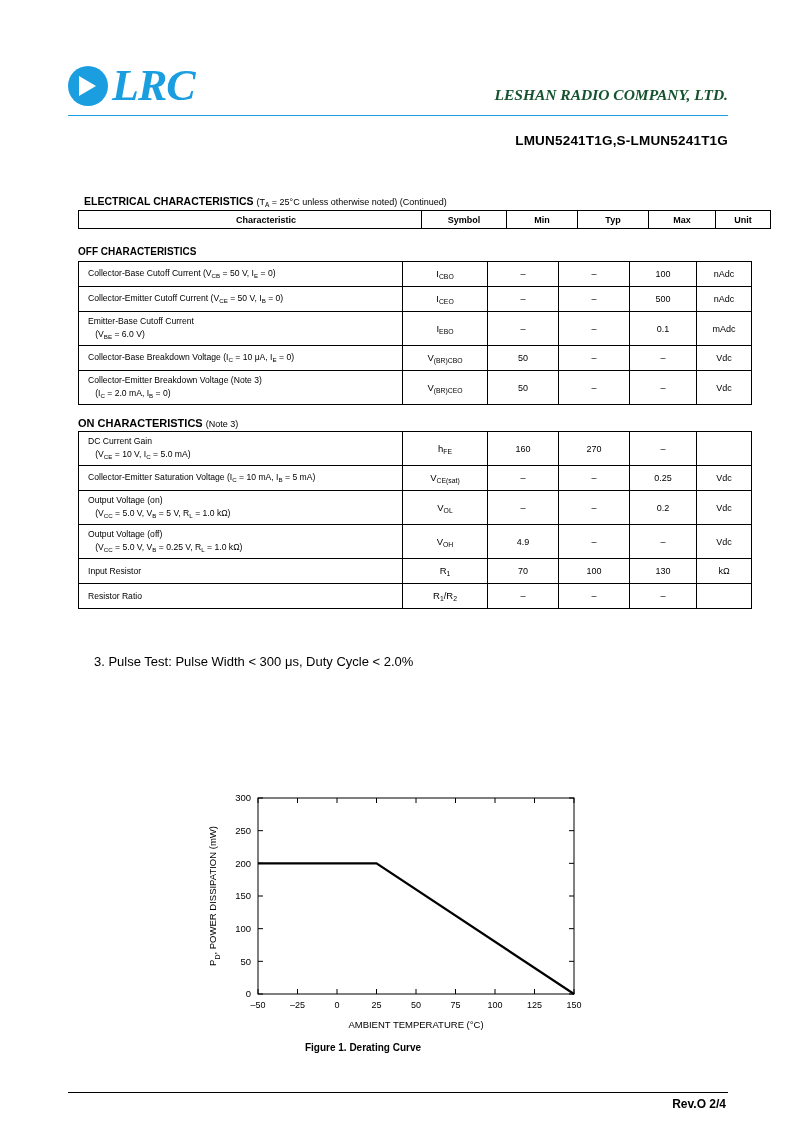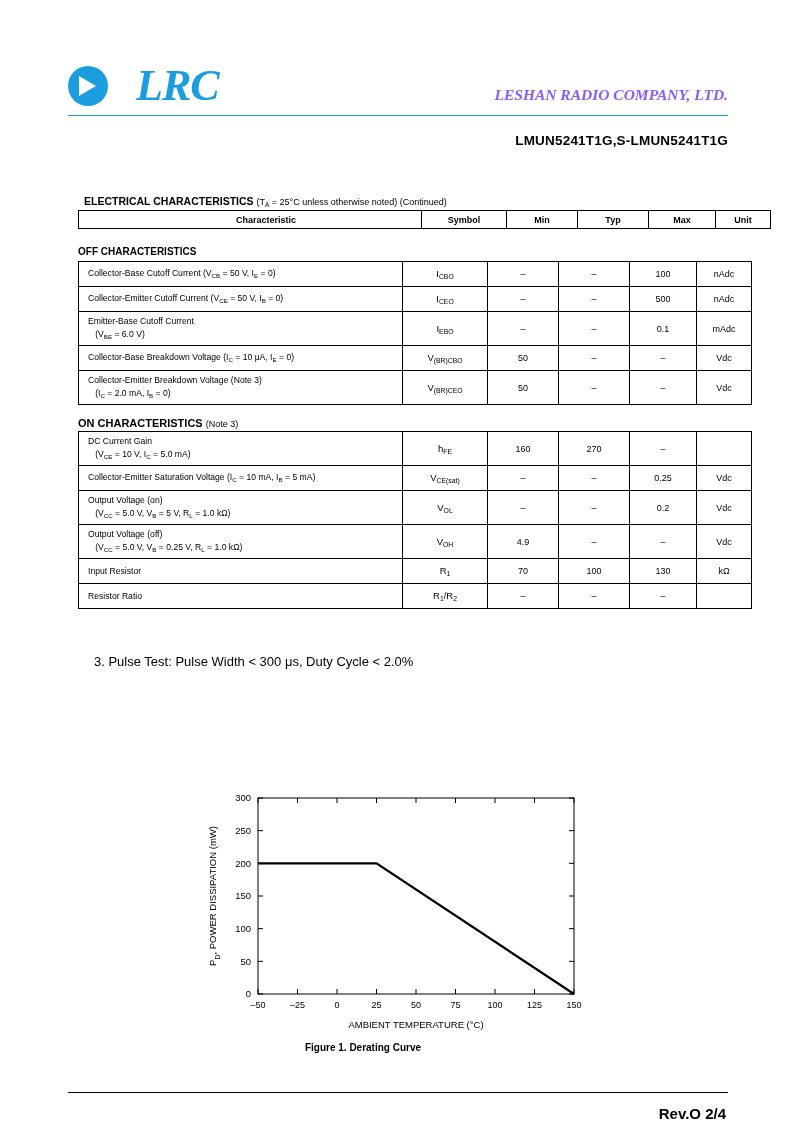--- a/index.html
+++ b/index.html
@@ -57,31 +57,30 @@
     border-left: 17px solid #ffffff;
   }
   .logo-text {
     font-family: "Liberation Serif", serif;
     font-size: 44px;
     font-weight: bold;
     font-style: italic;
     color: #1a9ee0;
     letter-spacing: -1px;
     line-height: 44px;
-    margin-left: 24px;
   }
   .company {
     position: absolute;
     right: 0;
     top: 28px;
     font-family: "Liberation Serif", serif;
     font-style: italic;
     font-weight: bold;
     font-size: 15.5px;
-    color: #8b5cf6;
+    color: #14532d;
     white-space: nowrap;
   }
   .header-rule {
     position: absolute;
     left: 68px;
     top: 115px;
     width: 660px;
     height: 1px;
     background: #1a9ee0;
   }
@@ -200,23 +199,22 @@
     left: 68px;
     top: 1092px;
     width: 660px;
     height: 1px;
     background: #000000;
   }
   .footer-text {
     position: absolute;
     right: 68px;
     top: 1097px;
-    font-size: 15px;
-    font-weight: bold;
-    margin-top: 8px;
+    font-size: 12px;
+    font-weight: bold;
   }
 </style>
 </head>
 <body>
 
 <div class="page">
 
   <div class="header">
     <div class="logo">
       <div class="logo-mark"></div>

